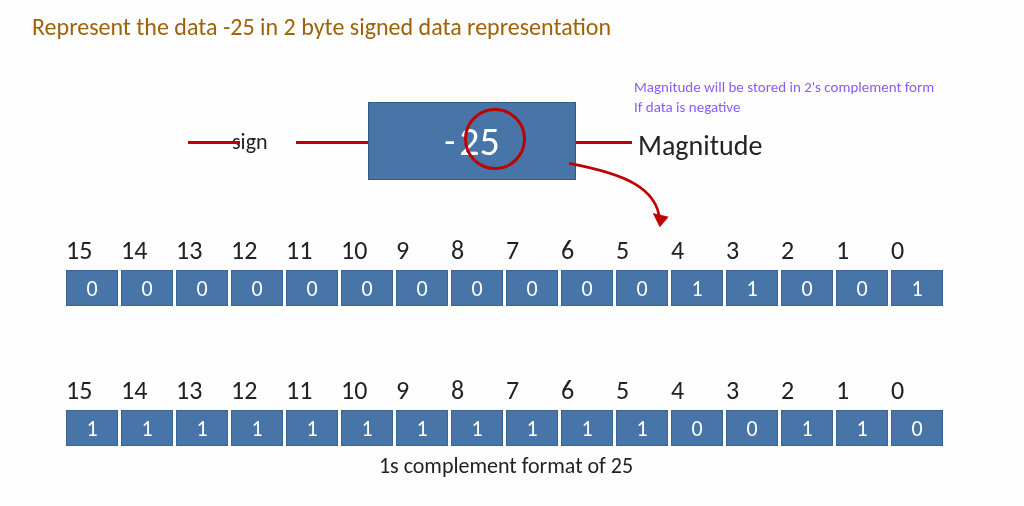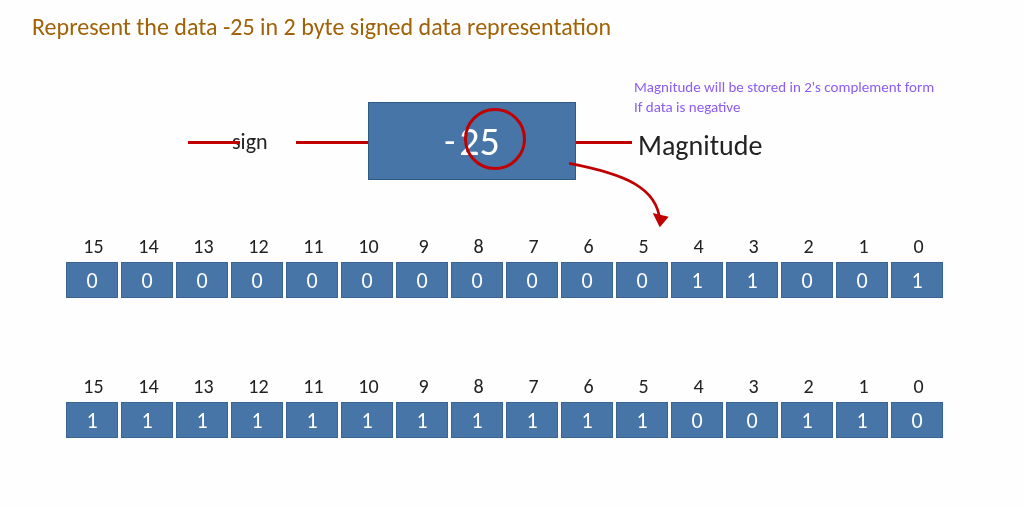--- a/index.html
+++ b/index.html
@@ -94,22 +94,22 @@
   }
   .bit-group {
     position: absolute;
     left: 66px;
   }
   .bit-indices {
     display: flex;
   }
   .bit-indices span {
     width: 55px;
-    text-align: center;
-    font-size: 20px;
+    text-align: left;
+    font-size: 26px;
   }
   .bit-row {
     display: flex;
     gap: 3px;
     margin-top: 4px;
   }
   .bit-cell {
     width: 52px;
     height: 36px;
     background: #4775a8;
@@ -237,13 +237,14 @@
       <div class="bit-cell">1</div>
       <div class="bit-cell">1</div>
       <div class="bit-cell">1</div>
       <div class="bit-cell">1</div>
       <div class="bit-cell">0</div>
       <div class="bit-cell">0</div>
       <div class="bit-cell">1</div>
       <div class="bit-cell">1</div>
       <div class="bit-cell">0</div>
     </div>
+  <div class="caption">1s complement format of 25</div>
 </div>
 
 </body></html>

